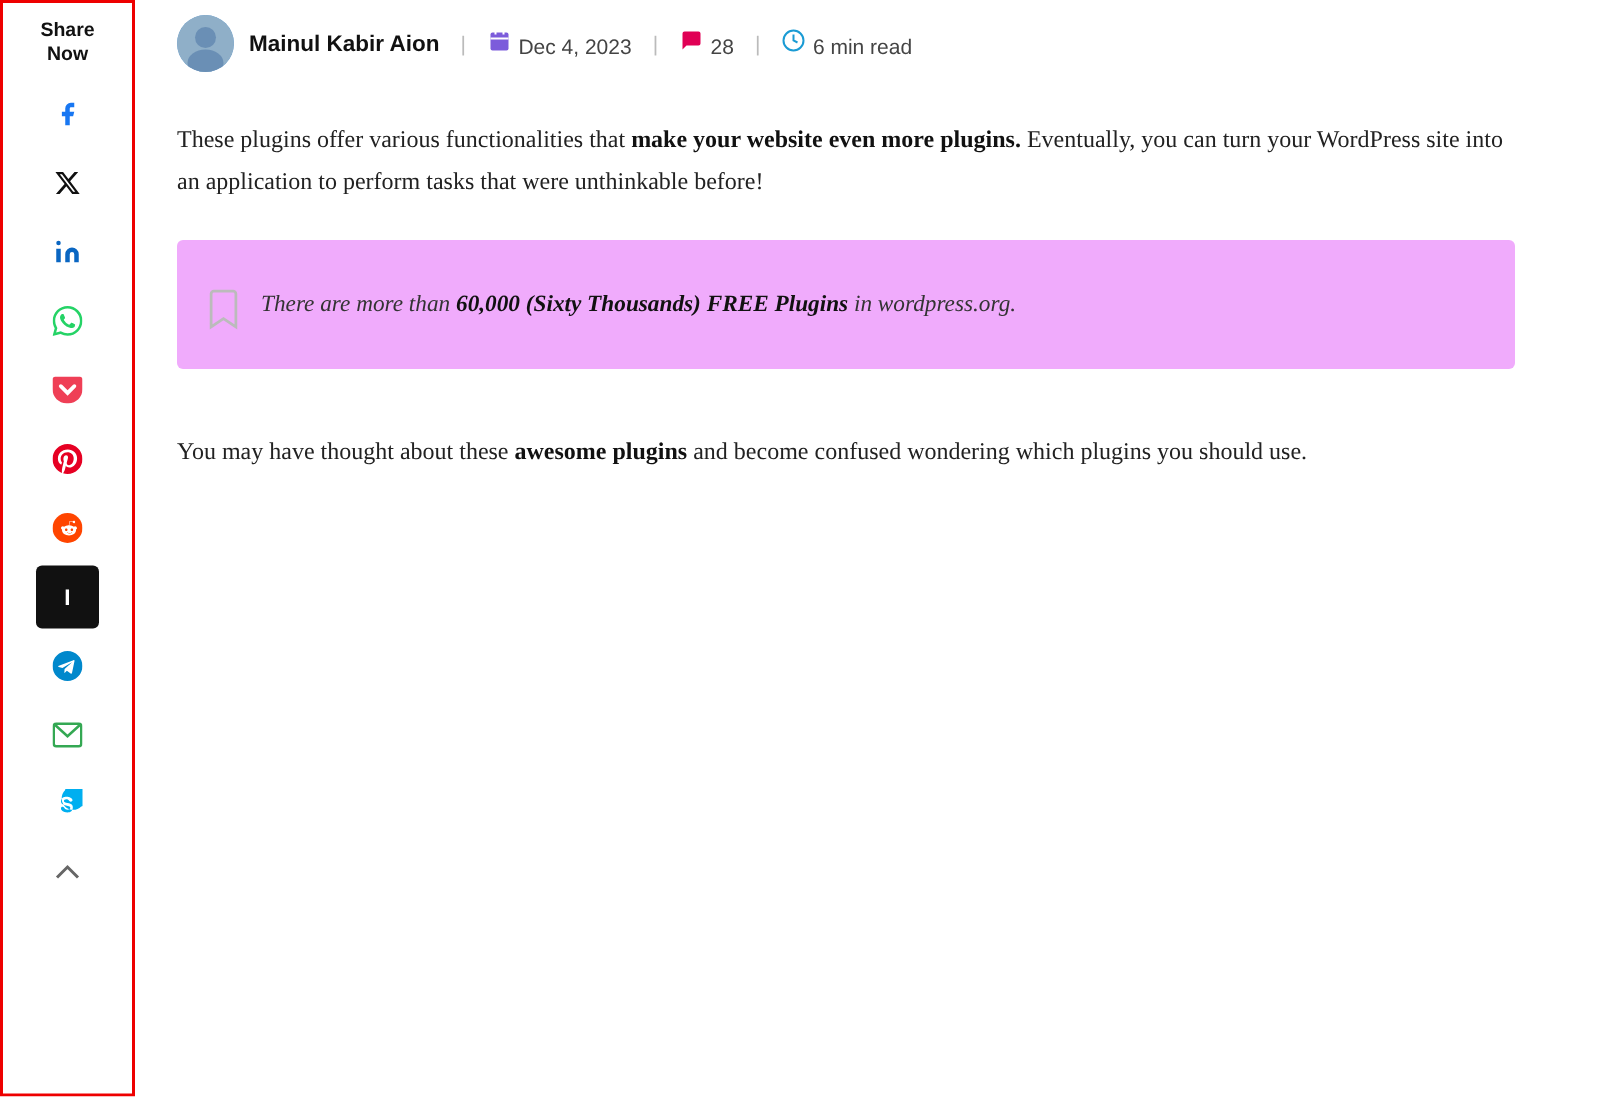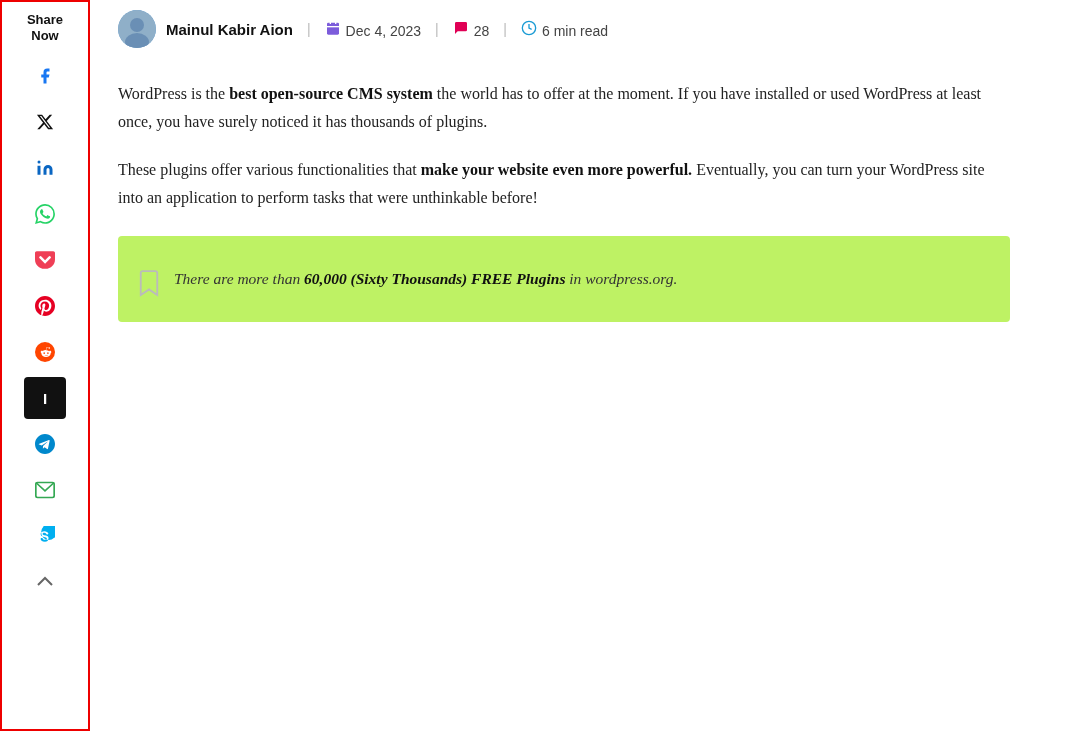--- a/index.html
+++ b/index.html
@@ -128,21 +128,21 @@
     .article-body p {
       margin-bottom: 20px;
     }
     .article-body strong {
       font-weight: bold;
       color: #111;
     }
 
     
     .quote-box {
-      background: #bef264;
+      background: #f0abfc;
       border-radius: 4px;
       padding: 30px 30px 30px 56px;
       margin: 24px 0 42px;
       position: relative;
       font-style: italic;
       font-size: 15.5px;
       color: #333;
       line-height: 1.7;
     }
     .quote-icon {
@@ -272,32 +272,32 @@
             <circle cx="12" cy="12" r="10"></circle>
             <polyline points="12,6 12,12 16,14" stroke="#1a9bd4" stroke-width="2"></polyline>
           </svg>
       </span>
       <span>6 min read</span>
     </span>
   </div>
 
   <div class="article-body">
     <p>
-      WordPress is the <strong>best open-source CMS system</strong> the world has to offer at the moment. If you have installed or used WordPress at least once, you have surely noticed it has thousands of plugins.
-    </p>
-    <p>
-      These plugins offer various functionalities that <strong>make your website even more powerful.</strong> Eventually, you can turn your WordPress site into an application to perform tasks that were unthinkable before!
+      These plugins offer various functionalities that <strong>make your website even more plugins.</strong> Eventually, you can turn your WordPress site into an application to perform tasks that were unthinkable before!
     </p>
 
     <div class="quote-box">
       <span class="quote-icon">
         <svg width="22" height="28" viewBox="0 0 24 30" fill="none" stroke="#bbb" stroke-width="2">
             <path d="M5 2h14a2 2 0 012 2v24l-9-6-9 6V4a2 2 0 012-2z"></path>
           </svg>
       </span>
       <span>
         There are more than <strong>60,000 (Sixty Thousands) FREE Plugins</strong> in wordpress.org.
       </span>
     </div>
 
+    <p>
+      You may have thought about these <strong>awesome plugins</strong> and become confused wondering which plugins you should use.
+    </p>
   </div>
 
 </main>
 
 </body></html>

